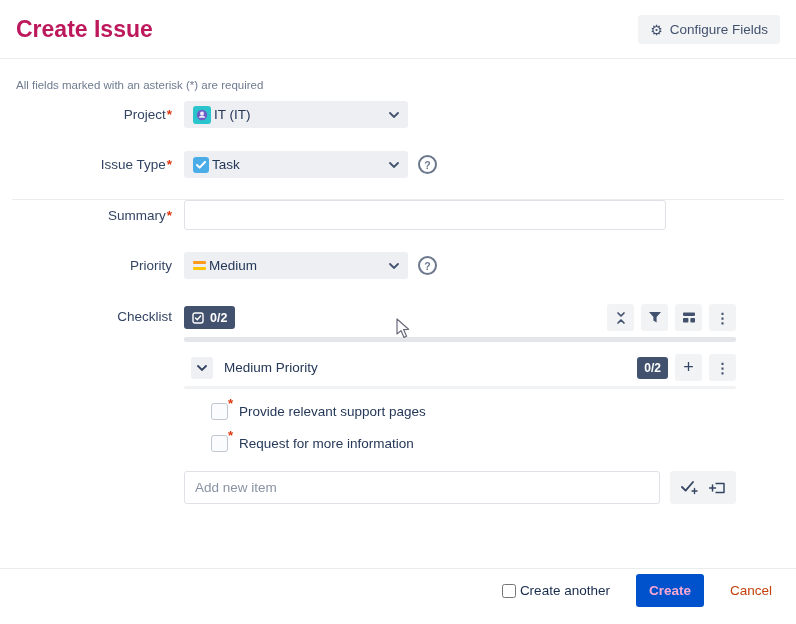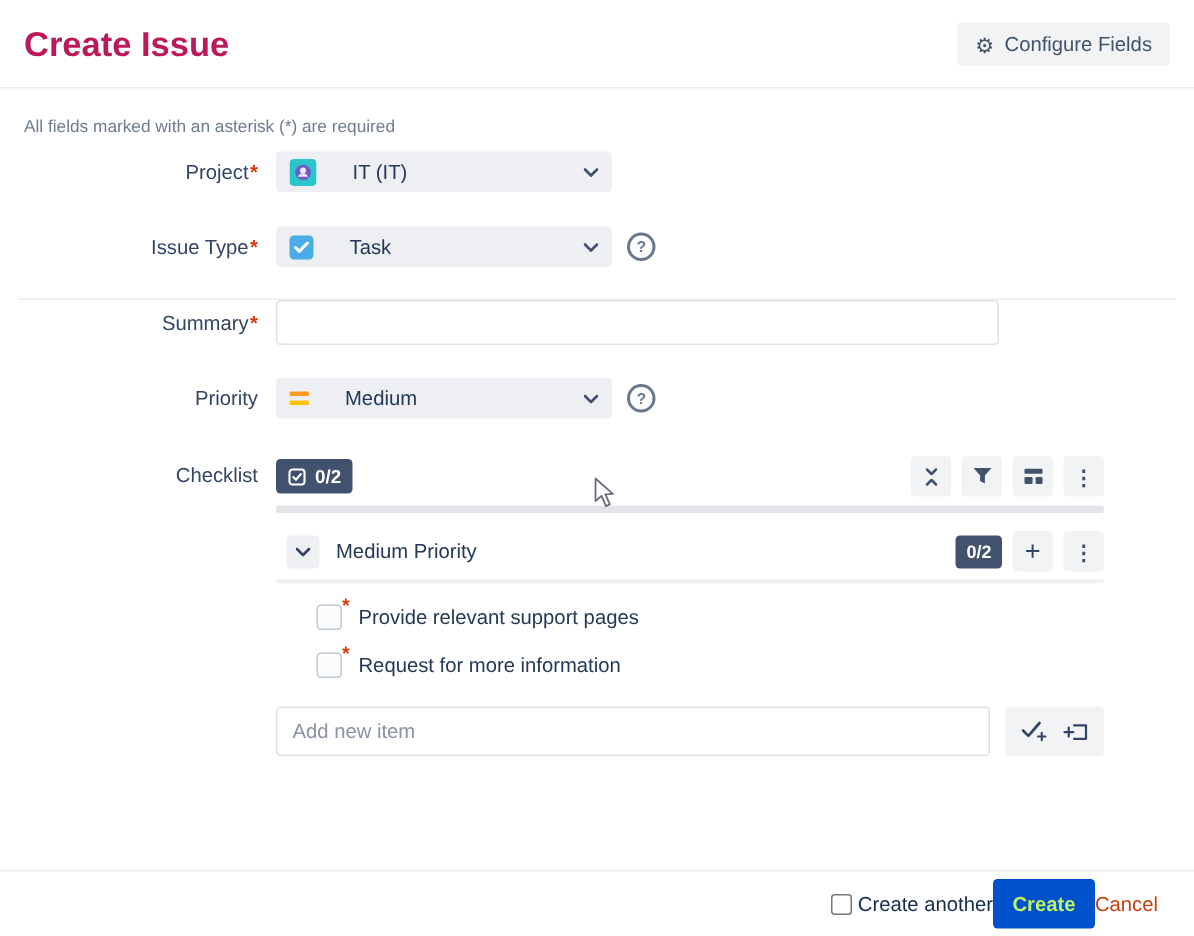--- a/index.html
+++ b/index.html
@@ -17,21 +17,21 @@
   .divider.inset{margin:21px 12px 0;}
   .note{font-size:11.5px;color:#6f7b8f;padding:20px 16px 0;}
   
   .row{display:flex;align-items:center;}
   .row-project{margin-top:10px;}
   .row-issuetype{margin-top:23px;}
   .row-summary{}
   .row-priority{margin-top:22px;}
   .flabel{width:172px;flex:none;text-align:right;padding-right:12px;font-size:13.5px;color:#344563;}
   .req{color:#de350b;margin-left:1px;font-weight:700;}
-  .select{display:inline-flex;align-items:center;gap:24px;width:224px;height:27px;background:#edeff3;
+  .select{display:inline-flex;align-items:center;gap:3px;width:224px;height:27px;background:#edeff3;
     border-radius:3px;padding:0 9px;font-size:13.5px;color:#253858;cursor:pointer;box-sizing:border-box;}
   .sel-val{flex:1;white-space:nowrap;overflow:hidden;}
   .chev{display:inline-flex;align-items:center;}
   .pavatar{width:18px;height:18px;flex:none;display:inline-flex;}
   .task-icon{width:16px;height:16px;flex:none;background:#4bade8;border-radius:3px;display:inline-flex;
     align-items:center;justify-content:center;}
   .help{width:15px;height:15px;flex:none;border:2px solid #6b778c;border-radius:50%;color:#6b778c;
     font-size:10.5px;font-weight:700;display:inline-flex;align-items:center;justify-content:center;margin-left:10px;cursor:pointer;}
   .prio-icon{width:13px;display:inline-flex;flex-direction:column;gap:3px;flex:none;}
   .prio-icon i{display:block;height:3px;border-radius:1px;}
@@ -62,25 +62,25 @@
     flex:none;cursor:pointer;}
   .item-check .star{position:absolute;top:-8px;right:-6px;color:#de350b;font-size:13px;font-weight:700;}
   .add-row{display:flex;align-items:center;justify-content:space-between;margin-top:15px;}
   .add-input{box-sizing:border-box;width:476px;height:33px;border:1px solid #dfe1e6;border-radius:3px;
     padding:0 10px;font-size:13.5px;font-family:inherit;color:#172b4d;outline:none;}
   .add-input::placeholder{color:#8993a4;}
   .add-actions{display:flex;align-items:center;height:33px;background:#f2f3f5;border-radius:3px;padding:0 5px;}
   .add-actions .act{width:28px;height:27px;display:inline-flex;align-items:center;justify-content:center;cursor:pointer;
     border:none;background:transparent;padding:0;}
   
-  .footer{position:absolute;left:0;right:0;bottom:0;height:43px;border-top:1px solid #ebecf0;background:#fff;
-    display:flex;align-items:center;justify-content:flex-end;gap:0;padding:0 24px;}
+  .footer{position:absolute;left:0;right:0;bottom:12px;height:43px;border-top:1px solid #ebecf0;background:#fff;
+    display:flex;align-items:center;justify-content:flex-end;gap:26px;padding:0 24px;}
   .chk-another{display:flex;align-items:center;gap:4px;font-size:13.5px;color:#172b4d;}
   .chk-another input{width:14px;height:14px;margin:0;accent-color:#fff;}
-  .btn-primary{background:#0052cc;color:#bef264;border:none;border-radius:3px;font-family:inherit;
+  .btn-primary{background:#0052cc;color:#f9a8d4;border:none;border-radius:3px;font-family:inherit;
     font-size:13.5px;font-weight:700;padding:9px 13px;cursor:pointer;}
   .link{color:#c2410c;font-size:13.5px;text-decoration:none;cursor:pointer;}
   .cursor{position:absolute;left:396px;top:318px;pointer-events:none;}
 </style>
 </head>
 <body>
 
 <div class="dialog">
 
   <div class="dlg-header">

